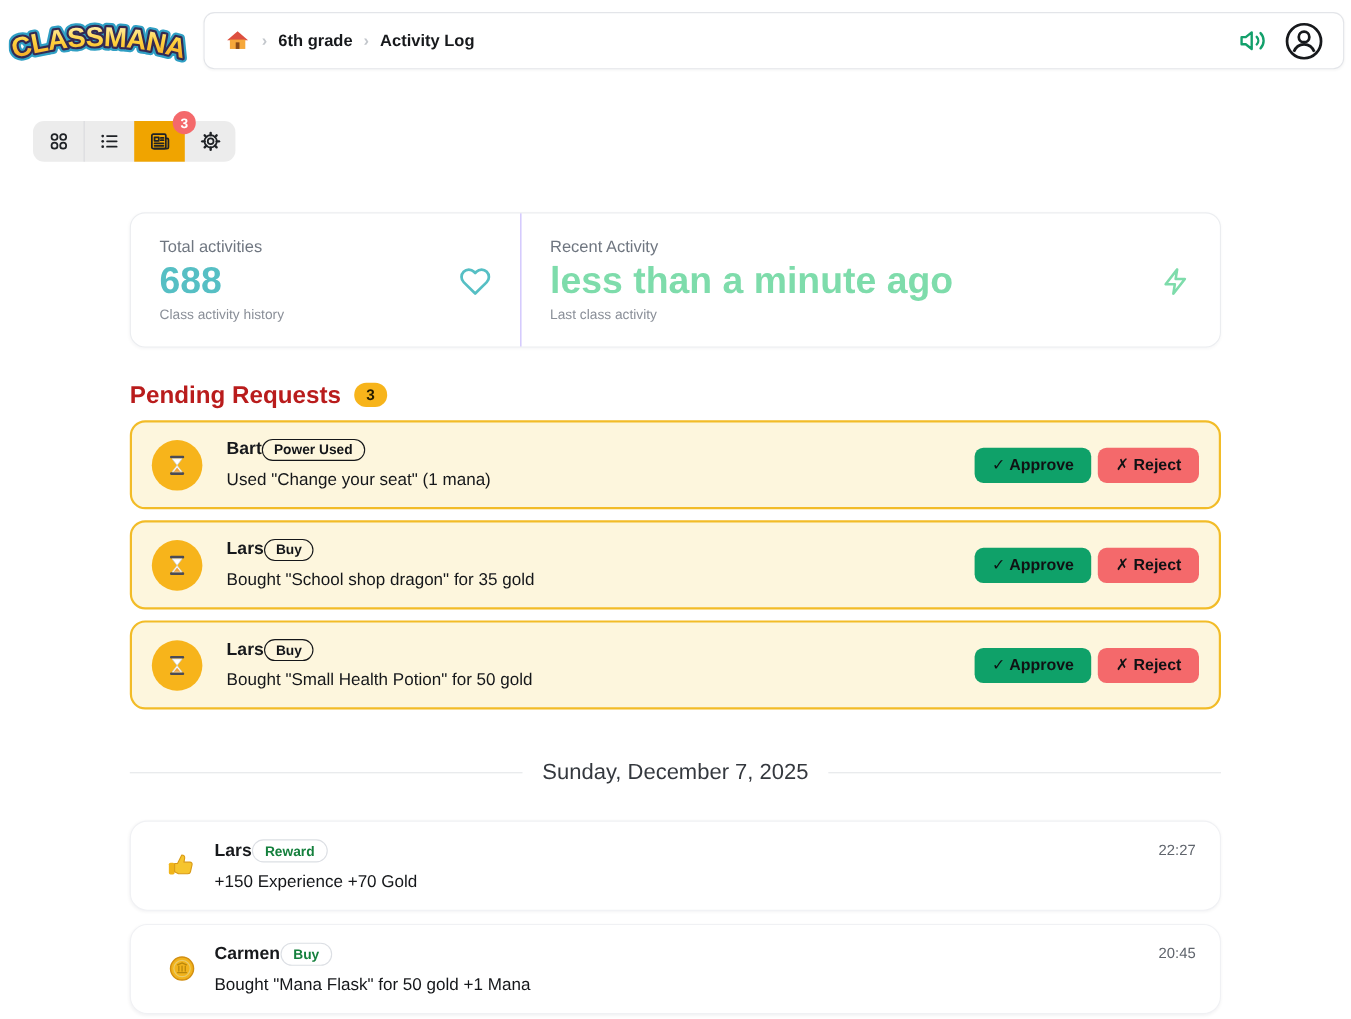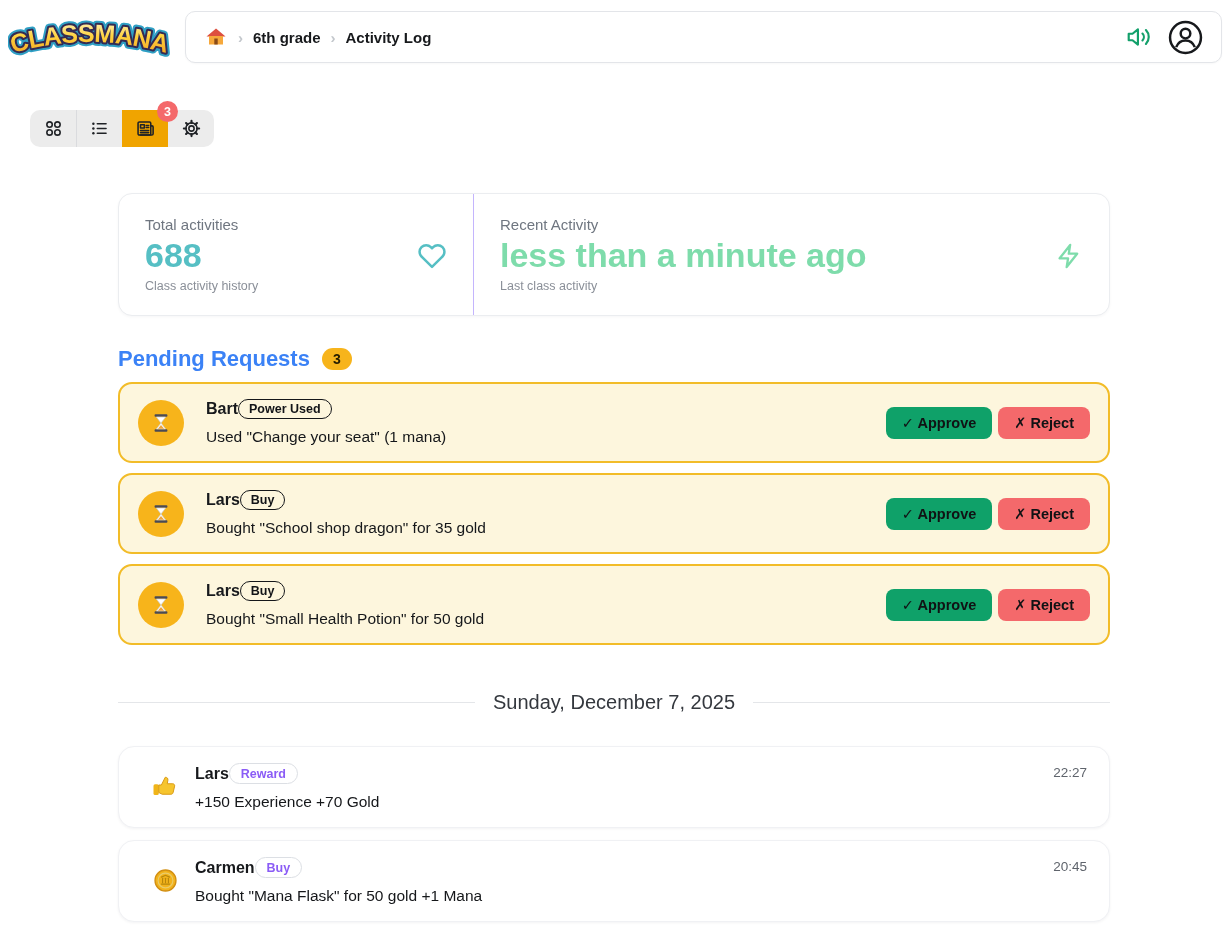--- a/index.html
+++ b/index.html
@@ -53,21 +53,21 @@
   .stat-cell.first{width:355px;border-right:1px solid #c4b5fd;}
   .stat-cell.second{flex:1;}
   .stat-label{font-size:15px;color:var(--text-gray);}
   .stat-value-row{display:flex;justify-content:space-between;align-items:center;margin-top:4px;}
   .stat-value{font-size:34px;font-weight:bold;line-height:1.1;white-space:nowrap;}
   .stat-value.teal{color:var(--teal);}
   .stat-value.mint{color:var(--mint);}
   .stat-sub{font-size:12.5px;color:var(--text-light);margin-top:5px;}
   
   .pending-head{margin-top:30px;display:flex;align-items:center;gap:12px;}
-  .pending-head h2{margin:0;font-size:22px;color:#3b82f6;}
+  .pending-head h2{margin:0;font-size:22px;color:#b91c1c;}
   .pending-count{
     background:var(--amber);color:#241c00;font-size:14px;font-weight:bold;
     padding:3px 11px;border-radius:12px;
   }
   .request-card{
     margin-top:10px;display:flex;align-items:center;padding:15px 18px;
     border:2px solid var(--amber-border);background:var(--cream);border-radius:14px;
   }
   .request-card:first-of-type{margin-top:14px;}
   .avatar{width:46px;height:46px;border-radius:50%;background:var(--amber);
@@ -90,21 +90,21 @@
     color:#34383e;font-size:20px;}
   .date-divider .line{flex:1;height:1px;background:#e4e6e9;}
   .entry-card{
     margin-top:12px;display:flex;padding:14px 22px 16px 16px;background:#fff;
     border:1px solid #f0f1f4;border-radius:16px;box-shadow:0 1px 3px rgba(16,24,40,.05);
   }
   .entry-card.first{margin-top:32px;}
   .entry-icon{width:60px;display:flex;align-items:center;justify-content:center;flex:0 0 auto;}
   .entry-info{flex:1;padding-top:2px;}
   .entry-pill{border:1px solid #dcdfe4;background:#fff;border-radius:999px;padding:2.5px 11px;
-    font-size:12.5px;font-weight:bold;color:#8b5cf6;white-space:nowrap;}
+    font-size:12.5px;font-weight:bold;color:#15803d;white-space:nowrap;}
   .entry-desc{margin-top:9px;font-size:15.5px;color:#15171a;}
   .entry-time{font-size:13.5px;color:#5f646c;margin-top:4px;}
   
   .ic{display:block;}
   .ic .s{fill:none;stroke:#1f2226;stroke-width:1.8;stroke-linecap:round;stroke-linejoin:round;}
   .heart-ic path{fill:none;stroke:var(--teal);stroke-width:2;stroke-linecap:round;stroke-linejoin:round;}
   .zap-ic path{fill:none;stroke:var(--mint);stroke-width:2;stroke-linecap:round;stroke-linejoin:round;}
   .speaker-ic *{fill:none;stroke:var(--green-icon);stroke-width:2;stroke-linecap:round;stroke-linejoin:round;}
   .speaker-ic polygon{fill:none;}
   .profile-ic *{fill:none;stroke:#17191c;stroke-width:1.7;}

